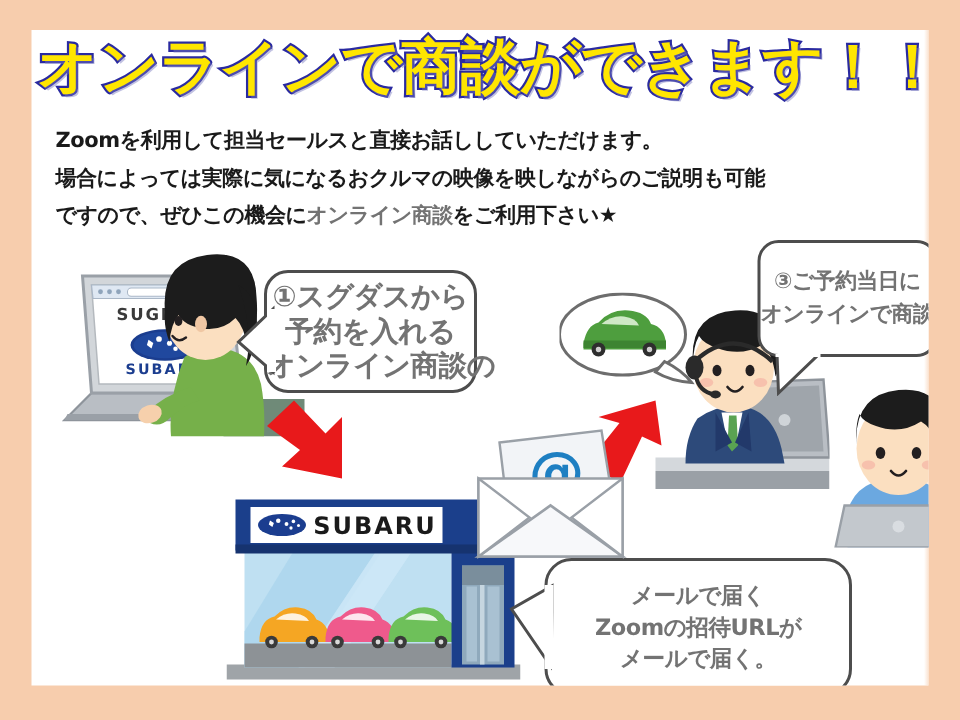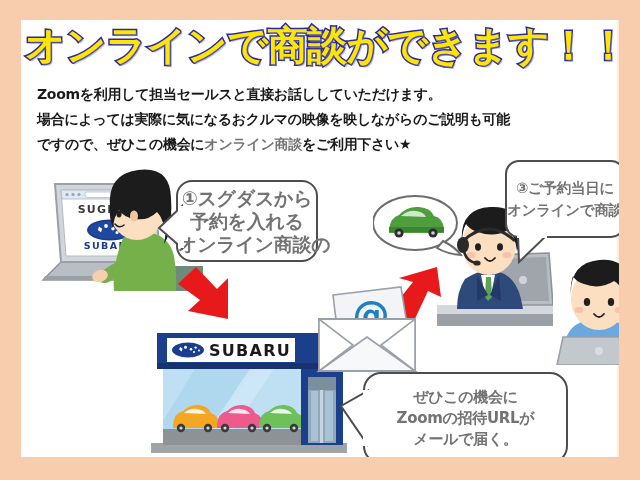--- a/index.html
+++ b/index.html
@@ -410,20 +410,20 @@
           <path d="M12 82 L84 82 L90 110 L6 110 Z" fill="#c3c8cd" stroke="#9aa0a7" stroke-width="1.6"></path>
           <circle cx="48" cy="96" r="4" fill="#d9dde1"></circle>
         </svg>
       </div>
 
       <div class="bubble" id="bubble2">
         <svg class="tail" viewBox="0 0 30 60">
           <path d="M30 2 L2 18 L28 56 Z" fill="#ffffff" stroke="#4d4d4d" stroke-width="2"></path>
           <rect x="24" y="2" width="8" height="56" fill="#ffffff"></rect>
         </svg>
-        <span>ぜひこの機会に</span>
+        <span>メールで届く</span>
         <span>Zoomの招待URLが</span>
         <span>メールで届く。</span>
       </div>
 
     </div>
   </div>
 </div>
 
 </body></html>

